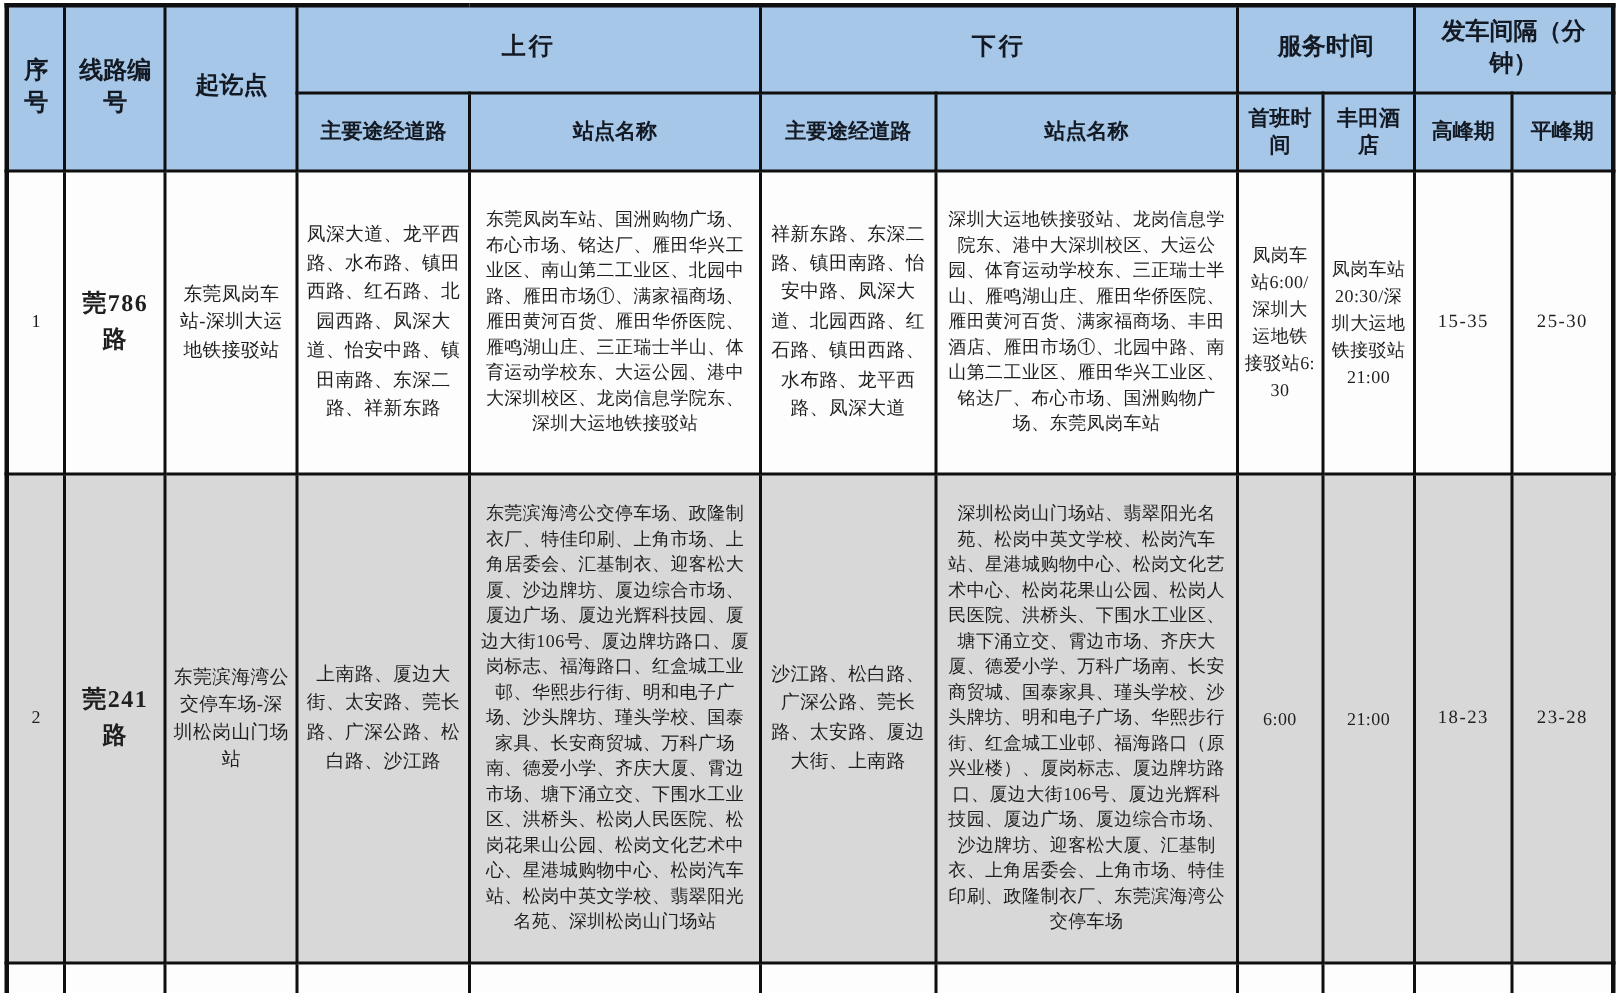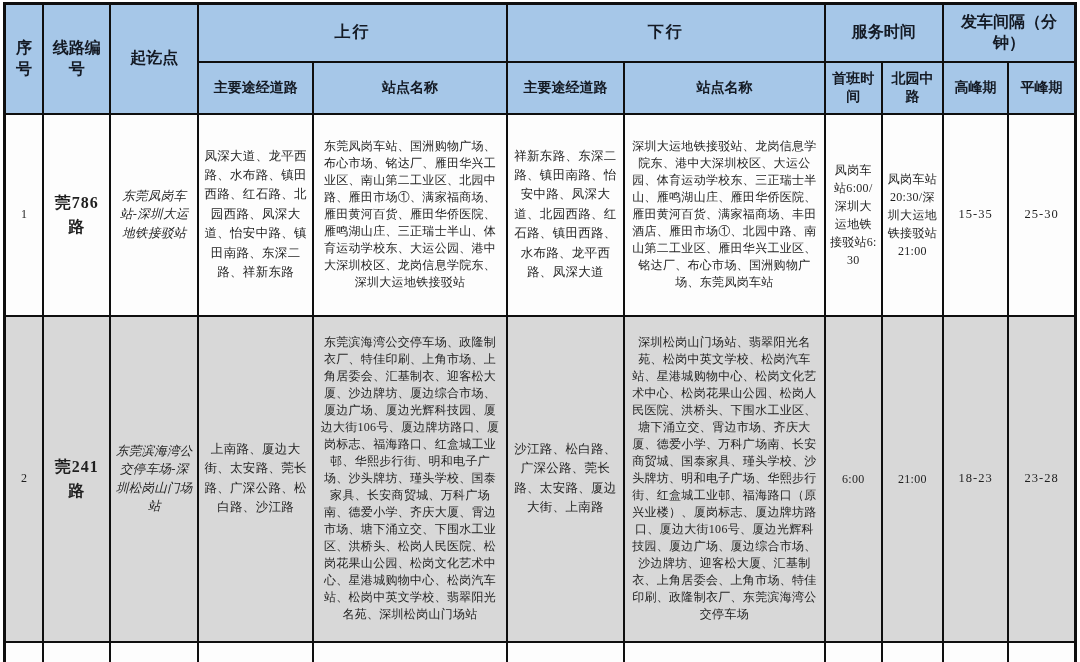--- a/index.html
+++ b/index.html
@@ -26,21 +26,21 @@
   }
   tr.h1 th{font-size:16px;height:58px;line-height:1.3;}
   tr.h2 th{font-size:14px;height:52px;line-height:1.25;}
   tr.h1 th.span-col{letter-spacing:2px;}
   tbody td{color:var(--body_text,#1f1f1f);font-size:12px;line-height:1.45;letter-spacing:0.3px;}
   tr.row-a{background:var(--row_bg,#fdfdfd);height:202px;}
   tr.row-b{background:var(--row_alt_bg,#d8d8d8);height:326px;}
   tr.row-sliver{background:var(--row_bg,#fdfdfd);height:40px;}
   td.c-seq{font-size:12px;}
   td.c-route{font-size:16px;font-weight:bold;letter-spacing:1px;margin-left:37px;}
-  td.c-end{font-size:12.5px;font-style:italic;}
+  td.c-end{font-size:12.5px;}
   td.c-roads{font-size:12.5px;line-height:1.55;}
   td.c-stations{font-size:12px;line-height:1.42;padding:2px 4px;margin-top:36px;}
   td.c-time{font-size:12px;line-height:1.5;}
   td.c-int{font-size:12.5px;letter-spacing:1px;}
 </style>
 </head>
 <body>
 
 <div class="viewport">
   <table class="bus">
@@ -66,21 +66,21 @@
         <th colspan="2" class="span-col">下行</th>
         <th colspan="2">服务时间</th>
         <th colspan="2">发车间隔（分钟）</th>
       </tr>
       <tr class="h2">
         <th>主要途经道路</th>
         <th>站点名称</th>
         <th>主要途经道路</th>
         <th>站点名称</th>
         <th>首班时间</th>
-        <th>北园中路</th>
+        <th>丰田酒店</th>
         <th>高峰期</th>
         <th>平峰期</th>
       </tr>
     </thead>
     <tbody>
       <tr class="row-a">
         <td class="c-seq">1</td>
         <td class="c-route">莞786路</td>
         <td class="c-end">东莞凤岗车站-深圳大运地铁接驳站</td>
         <td class="c-roads">凤深大道、龙平西路、水布路、镇田西路、红石路、北园西路、凤深大道、怡安中路、镇田南路、东深二路、祥新东路</td>

